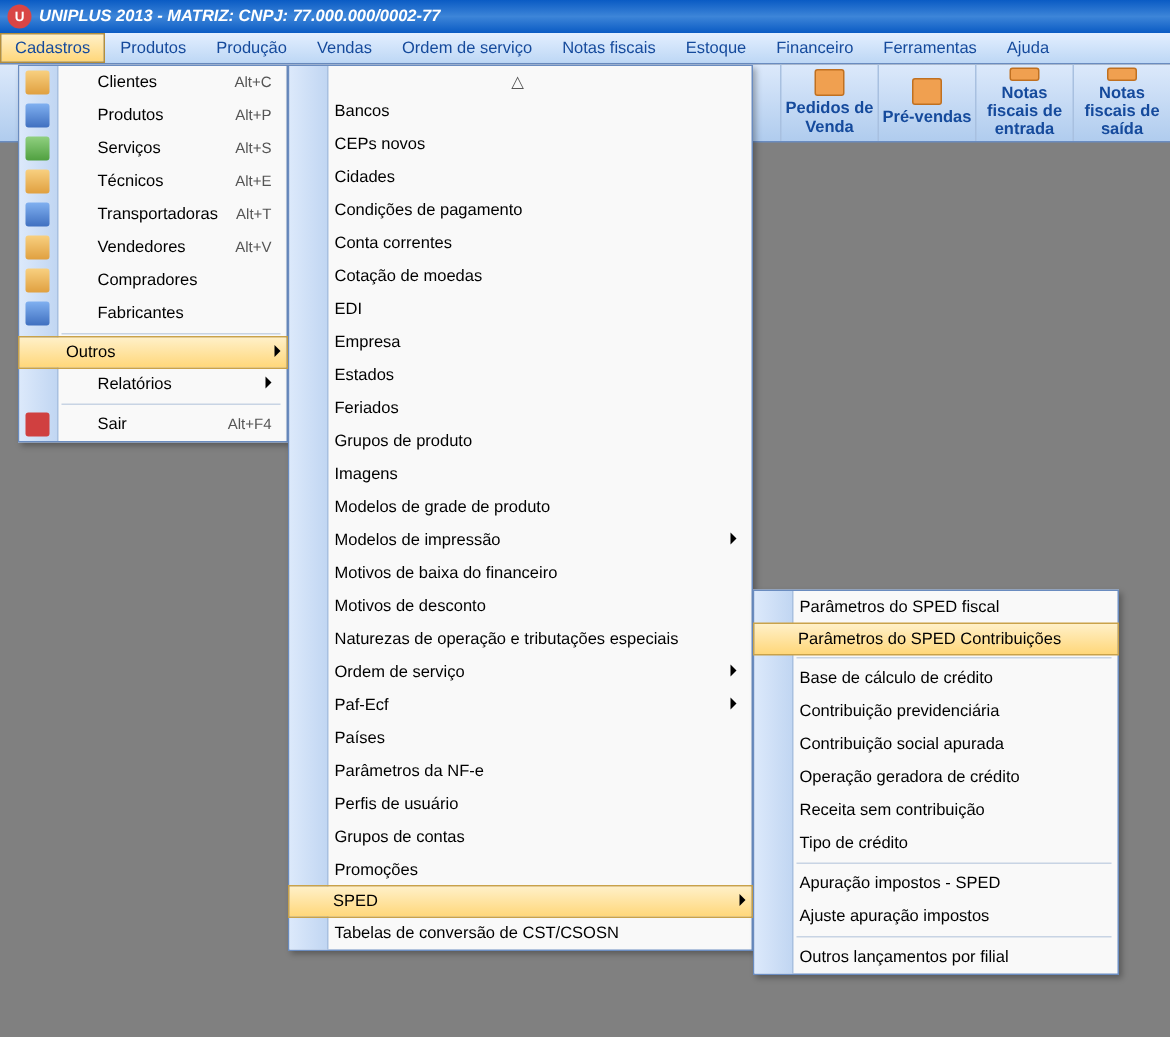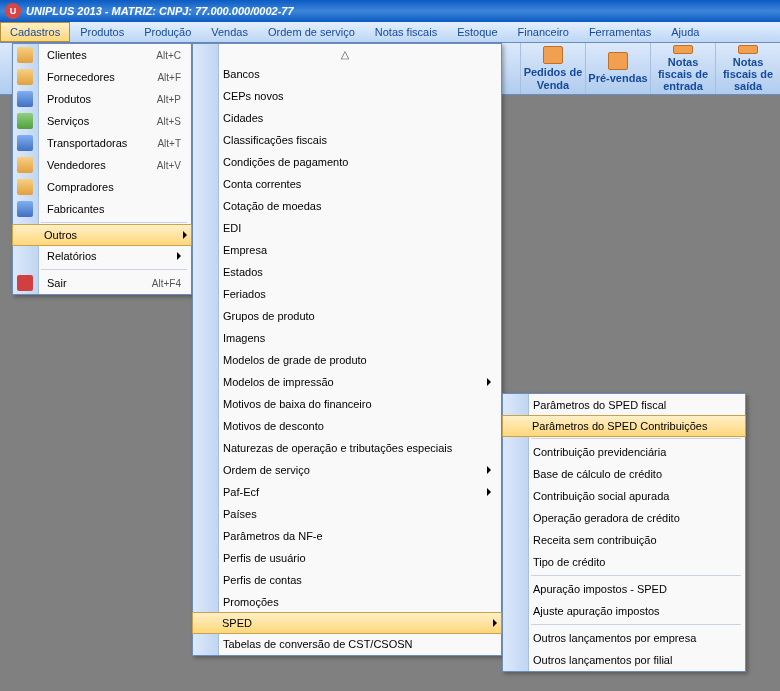--- a/index.html
+++ b/index.html
@@ -13,21 +13,21 @@
   .menubar-item.active { background: linear-gradient(to bottom, #fff0c8, #ffd77a); border:1px solid #b58f3b;}
   
   .toolbar { background: linear-gradient(to bottom, #dce9fb, #b0ccee); height: 52px; display:flex; border-bottom:1px solid #6a8cc0;}
   .toolbar-spacer { flex:1; }
   .toolbar-btn { width: 65px; display:flex; flex-direction:column; align-items:center; justify-content:center; text-align:center; font-size:10px; color:#154a9c; border-left:1px solid #a8c0e0; padding:2px 1px; line-height:1.1;font-weight:bold;}
   .toolbar-btn .ticon { width:20px; height:18px; margin-bottom:2px; background:#f0a050; border:1px solid #c07020; border-radius:2px;}
   
   
   .menu { position: absolute; background: #f9f9f9; border: 1px solid #6a8cc0; box-shadow: 2px 2px 4px rgba(0,0,0,0.3); }
   .menu-iconcol { position:absolute; left:0; top:0; bottom:0; width:26px; background: linear-gradient(to right,#dce9fb,#c1d6f2); border-right:1px solid #a8c0e0;}
-  .menu-item { position:relative; height:22px; display:flex; align-items:center; padding-left:34px; padding-right:10px; color:#000;}
+  .menu-item { position:relative; height:22px; display:flex; align-items:center; padding-left:52px; padding-right:10px; color:#000;}
   .menu-item .micon { position:absolute; left:4px; width:16px; height:16px; border-radius:2px;}
   .menu-item .shortcut { margin-left:auto; color:#555; font-size:10px;}
   .menu-item .arrow { margin-left:auto; }
   .menu-item.highlight { background: linear-gradient(to bottom,#fff0c8,#ffd77a); border:1px solid #c9a24a; margin:-1px; padding-left:31px; padding-right:4px;}
   .menu-sep { height:1px; background:#c8d4e4; margin:2px 4px 2px 28px;}
   
   .menu1 { left:12px; top:43px; width:180px; }
   .menu2 { left:192px; top:43px; width:310px; }
   .menu3 { left:502px; top:393px; width:244px; }
   
@@ -88,33 +88,33 @@
 
 <div class="menu menu1">
   <div class="menu-iconcol"></div>
   <div id="menu1a">
       <div class="menu-item">
         <span class="micon ico-person"></span>
         <span>Clientes</span>
         <span class="shortcut">Alt+C</span>
       </div>
       <div class="menu-item">
-        <span class="micon ico-person"></span>
-        <span>Fornecedores</span>
-        <span class="shortcut">Alt+F</span>
-      </div>
-      <div class="menu-item">
         <span class="micon ico-blue"></span>
         <span>Produtos</span>
         <span class="shortcut">Alt+P</span>
       </div>
       <div class="menu-item">
         <span class="micon ico-green"></span>
         <span>Serviços</span>
         <span class="shortcut">Alt+S</span>
+      </div>
+      <div class="menu-item">
+        <span class="micon ico-person"></span>
+        <span>Técnicos</span>
+        <span class="shortcut">Alt+E</span>
       </div>
       <div class="menu-item">
         <span class="micon ico-blue"></span>
         <span>Transportadoras</span>
         <span class="shortcut">Alt+T</span>
       </div>
       <div class="menu-item">
         <span class="micon ico-person"></span>
         <span>Vendedores</span>
         <span class="shortcut">Alt+V</span>
@@ -156,23 +156,20 @@
       <div class="menu-item">
         <span>Bancos</span>
       </div>
       <div class="menu-item">
         <span>CEPs novos</span>
       </div>
       <div class="menu-item">
         <span>Cidades</span>
       </div>
       <div class="menu-item">
-        <span>Classificações fiscais</span>
-      </div>
-      <div class="menu-item">
         <span>Condições de pagamento</span>
       </div>
       <div class="menu-item">
         <span>Conta correntes</span>
       </div>
       <div class="menu-item">
         <span>Cotação de moedas</span>
       </div>
       <div class="menu-item">
         <span>EDI</span>
@@ -219,21 +216,21 @@
       <div class="menu-item">
         <span>Países</span>
       </div>
       <div class="menu-item">
         <span>Parâmetros da NF-e</span>
       </div>
       <div class="menu-item">
         <span>Perfis de usuário</span>
       </div>
       <div class="menu-item">
-        <span>Perfis de contas</span>
+        <span>Grupos de contas</span>
       </div>
       <div class="menu-item">
         <span>Promoções</span>
       </div>
       <div class="menu-item highlight">
         <span>SPED</span>
         <span class="arrow"></span>
       </div>
       <div class="menu-item">
         <span>Tabelas de conversão de CST/CSOSN</span>
@@ -247,26 +244,26 @@
       <div class="menu-item">
         <span>Parâmetros do SPED fiscal</span>
       </div>
       <div class="menu-item highlight">
         <span>Parâmetros do SPED Contribuições</span>
       </div>
     </div>
   <div class="menu-sep"></div>
   <div id="menu3b">
       <div class="menu-item">
+        <span>Base de cálculo de crédito</span>
+      </div>
+      <div class="menu-item">
         <span>Contribuição previdenciária</span>
       </div>
       <div class="menu-item">
-        <span>Base de cálculo de crédito</span>
-      </div>
-      <div class="menu-item">
         <span>Contribuição social apurada</span>
       </div>
       <div class="menu-item">
         <span>Operação geradora de crédito</span>
       </div>
       <div class="menu-item">
         <span>Receita sem contribuição</span>
       </div>
       <div class="menu-item">
         <span>Tipo de crédito</span>
@@ -277,19 +274,16 @@
       <div class="menu-item">
         <span>Apuração impostos - SPED</span>
       </div>
       <div class="menu-item">
         <span>Ajuste apuração impostos</span>
       </div>
     </div>
   <div class="menu-sep"></div>
   <div id="menu3d">
       <div class="menu-item">
-        <span>Outros lançamentos por empresa</span>
-      </div>
-      <div class="menu-item">
         <span>Outros lançamentos por filial</span>
       </div>
     </div>
 </div>
 
 </body></html>

